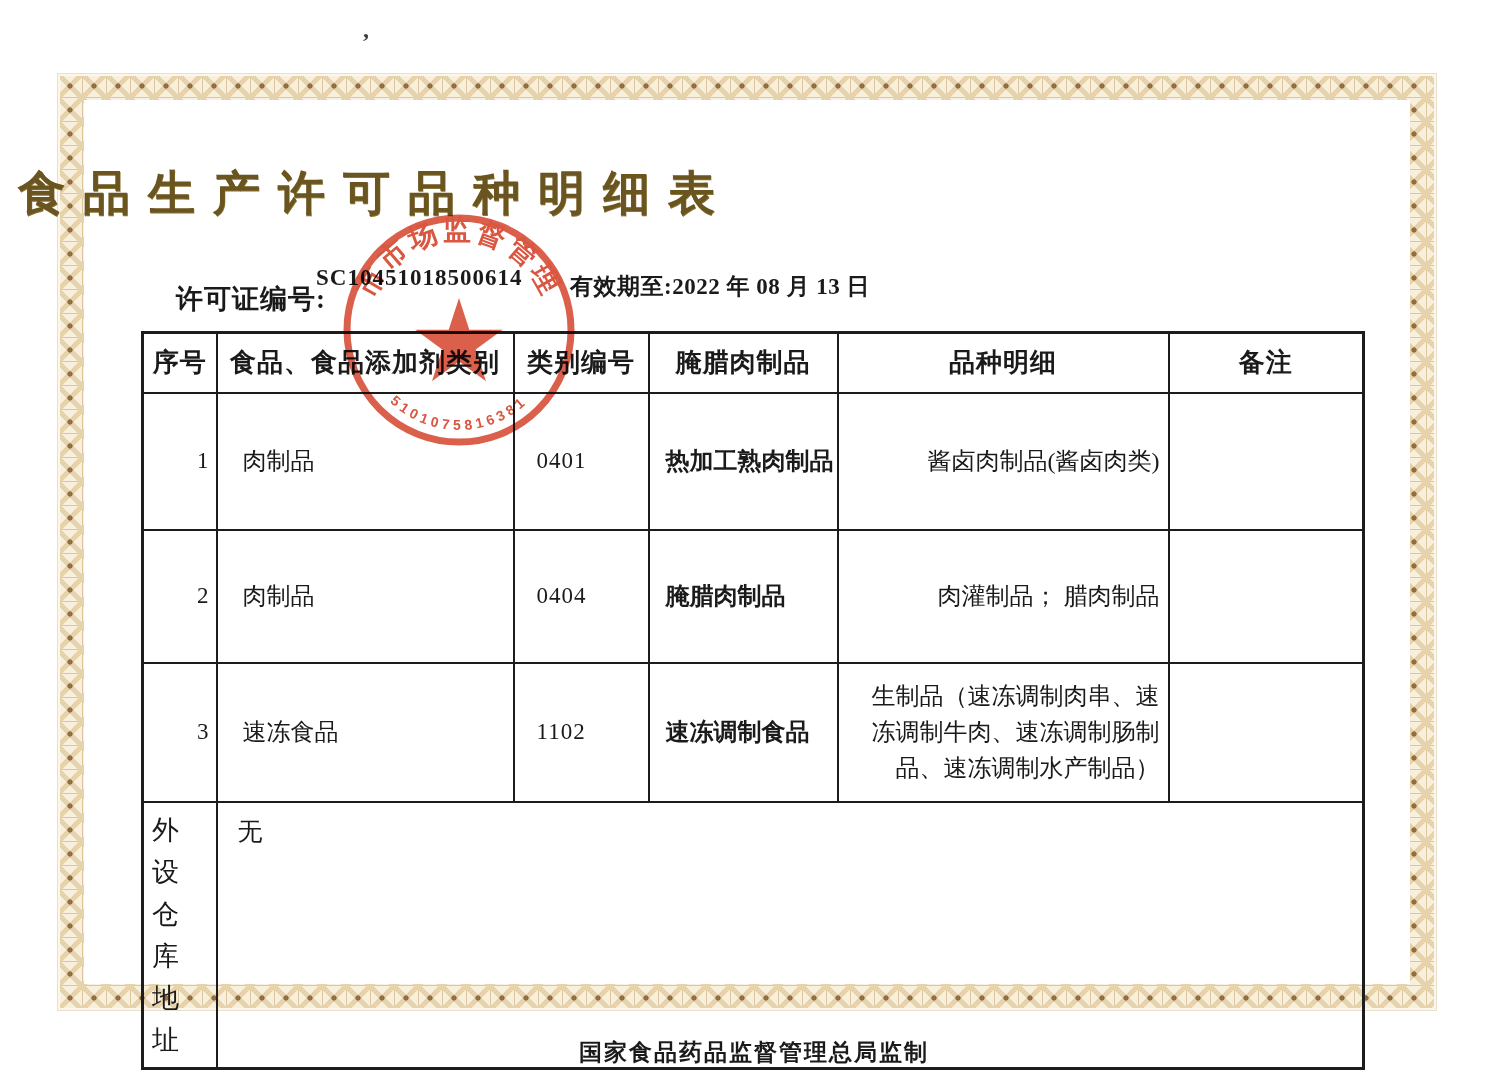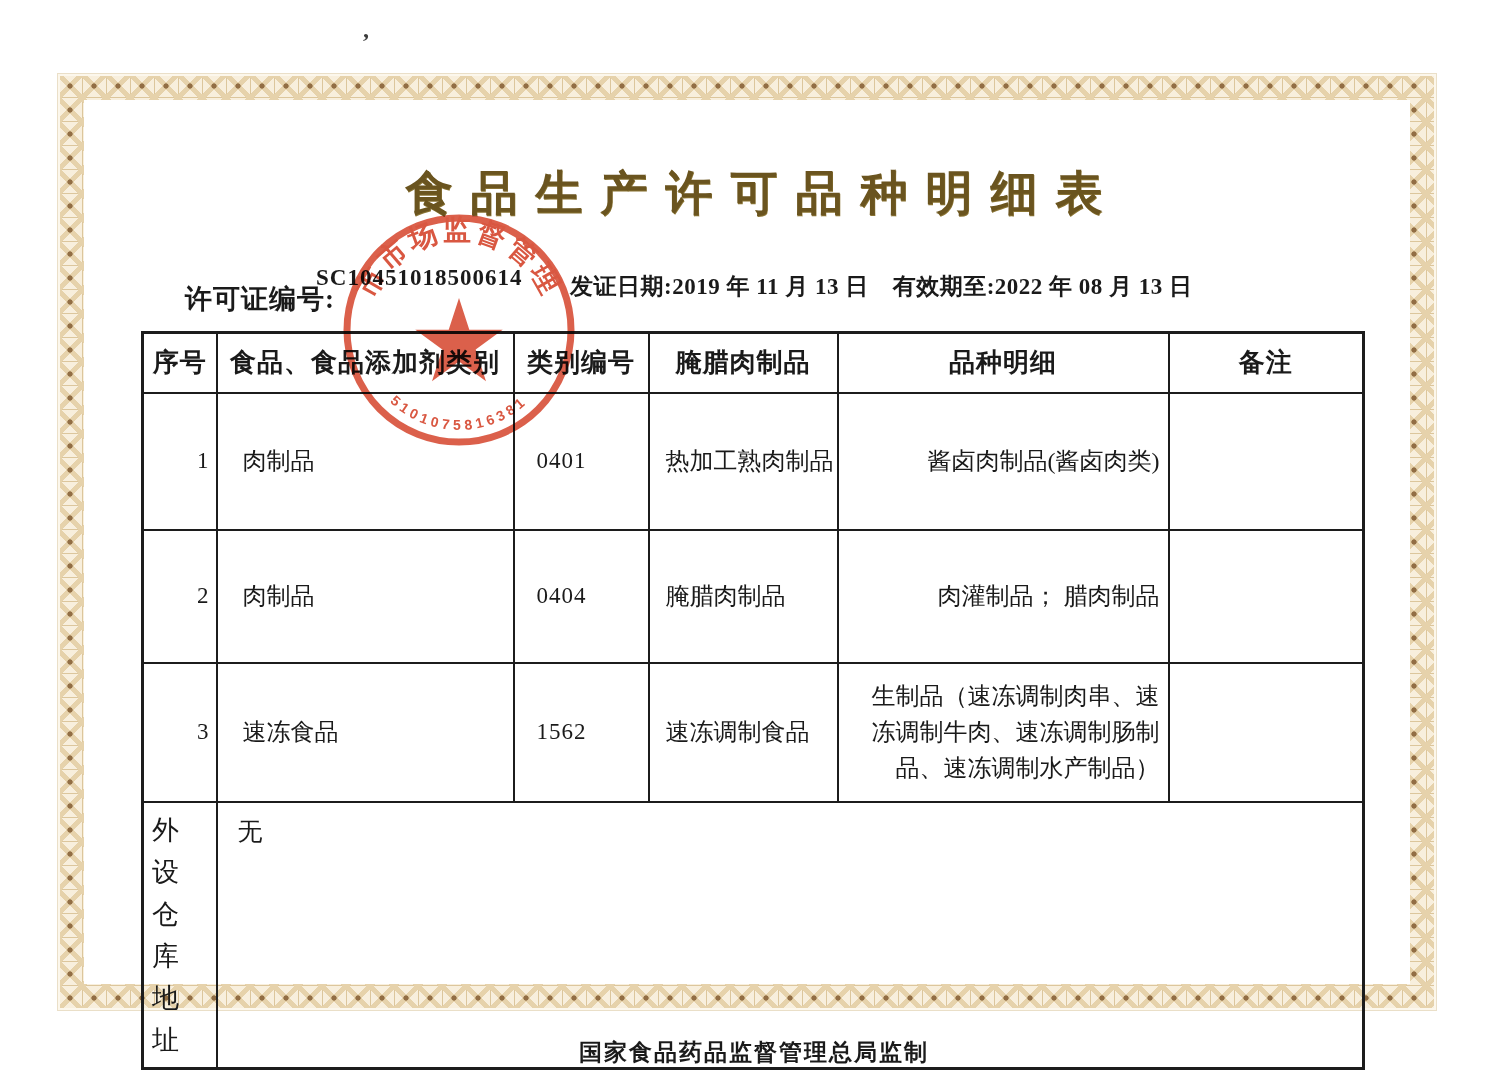--- a/index.html
+++ b/index.html
@@ -27,30 +27,30 @@
   .frame-inner { position:absolute; inset:26px; background:#ffffff; }
 
   
   .stray {
     position:absolute; left:363px; top:16px; font-size:24px; font-weight:bold;
     color:#3c3c3c; z-index:2; font-family:"Liberation Serif",serif;
   }
 
   
   .doc-title {
-    position:absolute; left:0; top:162px; width:100%; text-align:center;
+    position:absolute; left:0; top:162px; width:100%; 
     font-size:47px; font-weight:bold; letter-spacing:18px; text-indent:18px;
     color:#6a541f; z-index:2;
     text-shadow:0.5px 0.5px 0 #8a7434;
   }
 
   
   .lic-label {
     position:absolute; left:176px; top:281px; font-size:27px; font-weight:bold;
-    letter-spacing:1px; z-index:2;margin-left:9px;
+    letter-spacing:1px; z-index:2;
   }
   .lic-number {
     position:absolute; left:316px; top:265px; font-size:23px; font-weight:600;
     letter-spacing:1px; z-index:2;
   }
   .lic-dates {
     position:absolute; left:570px; top:271px; font-size:23px; font-weight:700;
     display:flex; gap:24px; letter-spacing:0.5px; z-index:2; white-space:nowrap;
   }
 
@@ -68,21 +68,21 @@
   .main-table tr.r2      { height:133px; }
   .main-table tr.r3      { height:139px; }
   .main-table tr.wh      { height:129px; }
   .main-table th {
     font-size:26px; font-weight:bold; text-align:center; vertical-align:middle;
     letter-spacing:1px;
   }
   td.c-no     { font-size:23px; text-align:right; padding-right:7px;  vertical-align:middle; }
   td.c-cat    { font-size:24px; padding-left:25px;  vertical-align:middle; }
   td.c-code   { font-size:23px; padding-left:22px;  vertical-align:middle; letter-spacing:1px; }
-  td.c-name   { font-size:24px; padding-left:16px;  vertical-align:middle; }
+  td.c-name   { font-size:24px; padding-left:16px;  vertical-align:middle;font-weight:bold; }
   td.c-detail { font-size:24px; padding:8px 8px 8px 10px; vertical-align:middle; line-height:36px;text-align:right; }
   td.c-remark { }
   td.wh-label {
     font-size:27px; font-weight:normal; padding:6px 8px; line-height:42px;
     vertical-align:top; letter-spacing:2px;
   }
   td.wh-value { font-size:25px; padding:12px 0 0 20px; vertical-align:top; }
 
   
   .stamp {
@@ -108,21 +108,20 @@
 
   <div class="frame">
     <div class="frame-inner"></div>
   </div>
 
   <h1 class="doc-title">食品生产许可品种明细表</h1>
 
   <span class="lic-label">许可证编号:</span>
   <span class="lic-number">SC10451018500614</span>
   <div class="lic-dates">
-    <span>发证日期:2019 年 11 月 13 日</span>
     <span>有效期至:2022 年 08 月 13 日</span>
   </div>
 
   <table class="main-table">
     <colgroup>
       <col style="width:74px">
         <col style="width:297px">
         <col style="width:135px">
       <col style="width:189px">
         <col style="width:331px">
@@ -151,21 +150,21 @@
         <td class="c-no">2</td>
         <td class="c-cat">肉制品</td>
         <td class="c-code">0404</td>
         <td class="c-name">腌腊肉制品</td>
         <td class="c-detail">肉灌制品； 腊肉制品</td>
         <td class="c-remark"></td>
       </tr>
       <tr class="r3">
         <td class="c-no">3</td>
         <td class="c-cat">速冻食品</td>
-        <td class="c-code">1562</td>
+        <td class="c-code">1102</td>
         <td class="c-name">速冻调制食品</td>
         <td class="c-detail">生制品（速冻调制肉串、速冻调制牛肉、速冻调制肠制品、速冻调制水产制品）</td>
         <td class="c-remark"></td>
       </tr>
       <tr class="wh">
         <td class="wh-label">外设仓库地址</td>
         <td class="wh-value" colspan="5">无</td>
       </tr>
     </tbody>
   </table>

